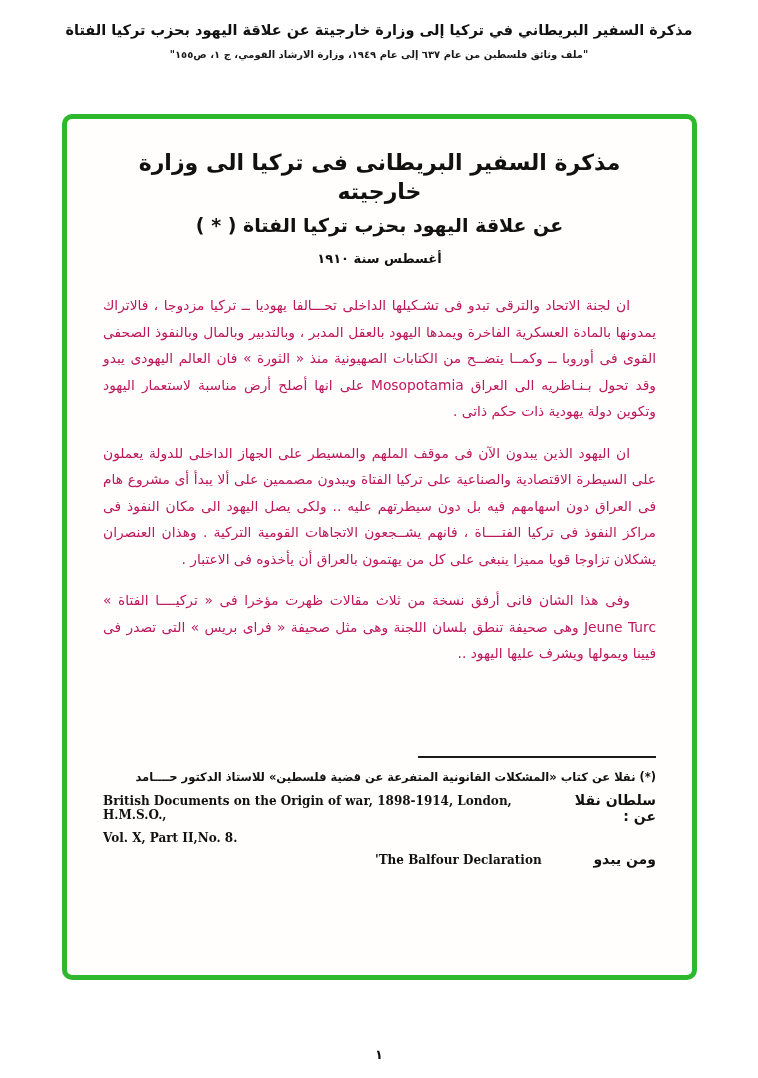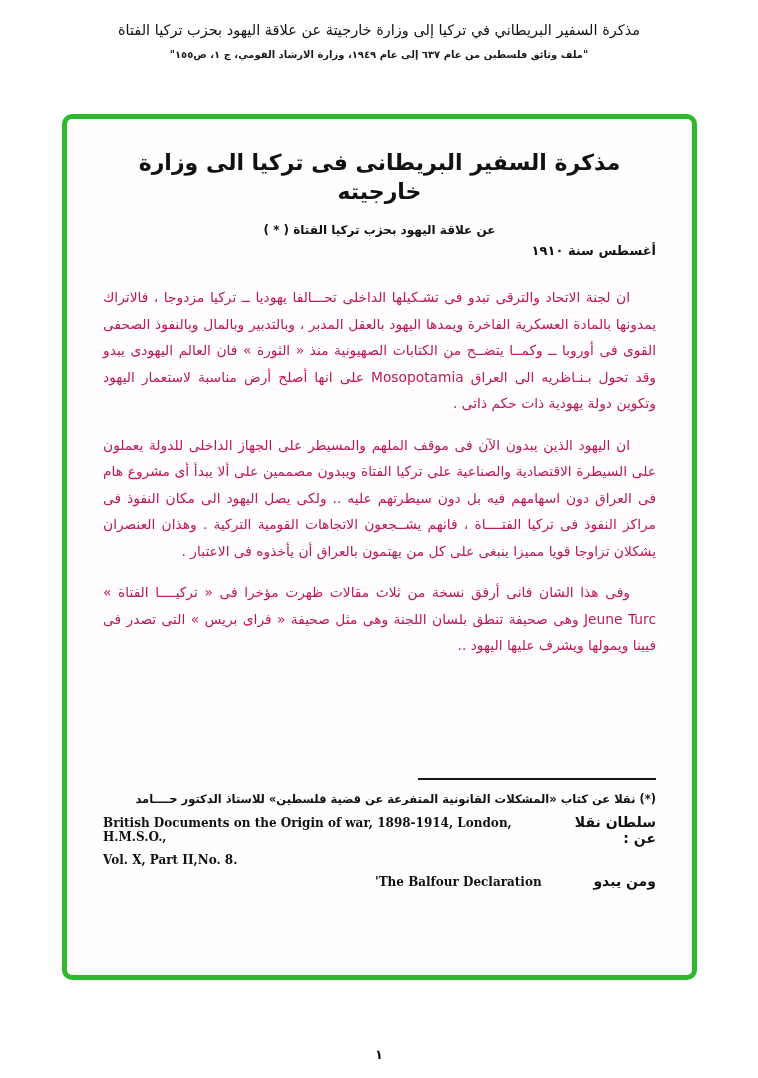--- a/index.html
+++ b/index.html
@@ -14,21 +14,21 @@
   }
 
   
   .page-header {
     direction: rtl;
     text-align: center;
     padding-top: 20px;
   }
   .page-header .hdr-title {
     font-size: 14.5px;
-    font-weight: normal;
+    font-weight: bold;
     line-height: 1.4;
     padding: 0 50px;
   }
   .page-header .hdr-source {
     font-size: 10px;
     font-weight: bold;
     margin-top: 9px;
     color: #1a1a1a;
   }
 
@@ -51,48 +51,49 @@
     direction: rtl;
     text-align: center;
     font-size: 22px;
     font-weight: bold;
     line-height: 1.3;
     letter-spacing: 0.5px;
   }
   .doc-subtitle {
     direction: rtl;
     text-align: center;
-    font-size: 12px;
+    font-size: 19px;
     font-weight: bold;
-    margin-top: 17px;
+    margin-top: 8px;
   }
   .doc-date {
     direction: rtl;
+    text-align: center;
     font-size: 13px;
     font-weight: bold;
-    margin-top: 6px;
+    margin-top: 15px;
   }
 
   .doc-body {
     direction: rtl;
     margin-top: 26px;
   }
   .para {
     font-size: 13.8px;
     line-height: 1.92;
     text-align: justify;
     text-indent: 26px;
     margin-bottom: 15px;
     color: #be185d;
   }
 
   
   .footnote {
     margin-top: auto;
-    margin-bottom: 86px;
+    margin-bottom: 108px;
   }
   .fn-sep {
     width: 238px;
     border-top: 2px solid #1a1a1a;
     margin-left: auto;
     margin-bottom: 10px;
   }
   .fn-line1 {
     direction: rtl;
     text-align: right;

